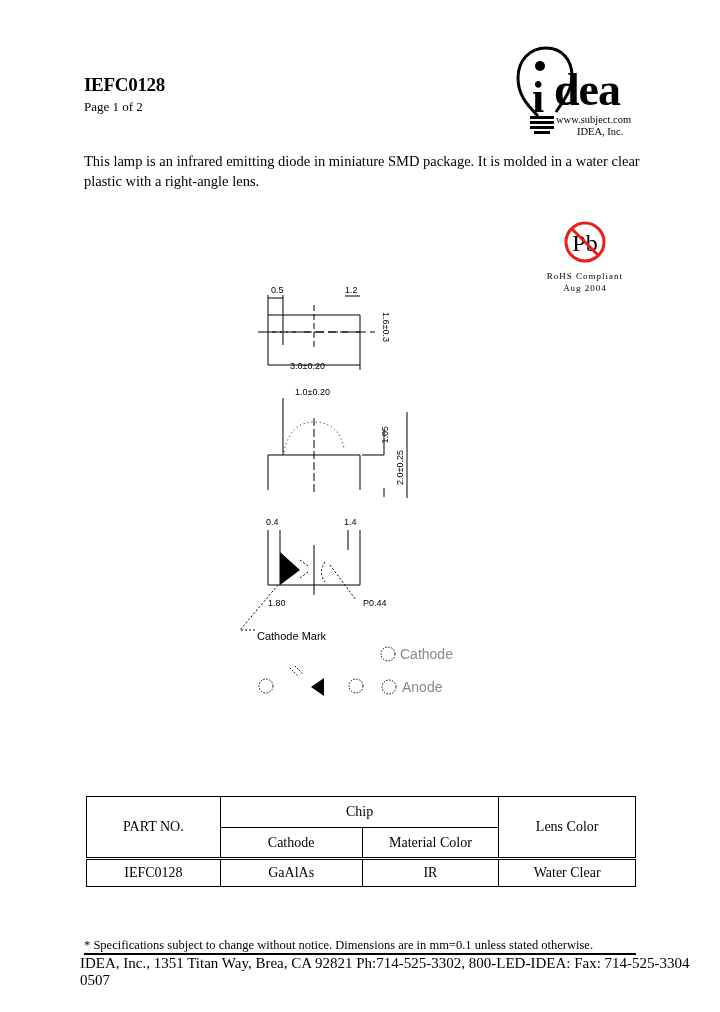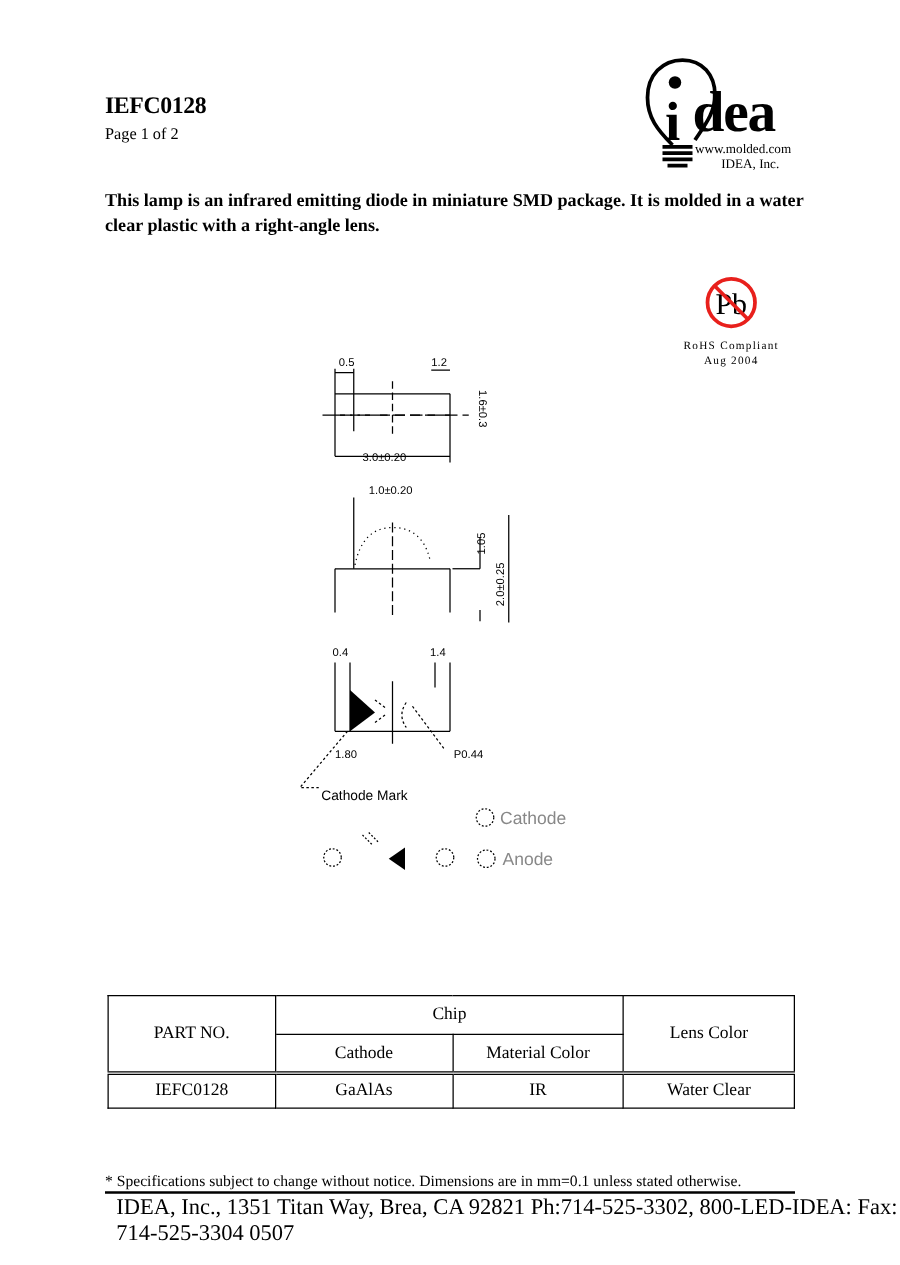--- a/index.html
+++ b/index.html
@@ -2,53 +2,53 @@
 <html><head>
 <meta charset="utf-8">
 <style>
   html, body { margin:0; padding:0; background:#fff; }
   body { width:720px; height:1012px; position:relative; overflow:hidden;
          font-family:"Liberation Serif", "DejaVu Serif", serif; color:#000; }
   .abs { position:absolute; }
   #part-title { left:84px; top:74px; font-size:19px; font-weight:bold; letter-spacing:-0.3px; }
   #page-num { left:84px; top:99px; font-size:13px; }
   #logo { left:516px; top:46px; width:125px; height:92px; }
-  #desc { left:84px; top:151px; width:560px; font-size:14.5px; line-height:20px;font-weight:bold; }
+  #desc { left:84px; top:151px; width:560px; font-size:14.5px; line-height:20px; }
   #rohs { left:530px; top:214px; width:110px; text-align:center; }
   #rohs .cap { font-size:9px; letter-spacing:1px; line-height:12px; }
   #drawings { left:220px; top:275px; width:300px; height:430px; }
   table#spec { position:absolute; left:86px; top:796px; width:550px; border-collapse:collapse;
                font-size:14px; text-align:center; }
   table#spec td { border:1px solid #000; padding:0;margin-top:38px; }
   table#spec tr.h1 td { height:30px; }
   table#spec tr.h2 td { height:29px; }
   table#spec tr.body td { height:26px; border-top:3px double #000; }
   #footnote { left:84px; top:938px; font-size:12.5px; }
   #rule { left:84px; top:953px; width:552px; height:0; border-top:2px solid #000; }
-  #address { left:93px; top:955px; font-size:18px; }
+  #address { left:80px; top:955px; font-size:15px; }
 </style>
 </head>
 <body>
 
 <div id="part-title" class="abs">IEFC0128</div>
 <div id="page-num" class="abs">Page 1 of 2</div>
 
 <div id="logo" class="abs">
   <svg width="125" height="92" viewBox="0 0 125 92">
     <path d="M22 70 C10 58 2 48 2 32 C2 14 14 2 30 2 C46 2 56 14 56 30 C56 44 48 54 40 66" fill="none" stroke="#000" stroke-width="3"></path>
     <rect x="14" y="70" width="24" height="3" fill="#000"></rect>
     <rect x="14" y="75" width="24" height="3" fill="#000"></rect>
     <rect x="14" y="80" width="24" height="3" fill="#000"></rect>
     <rect x="18" y="85" width="16" height="3" fill="#000"></rect>
     <circle cx="24" cy="20" r="5" fill="#000"></circle>
     <text x="16" y="66" font-family="Liberation Serif, serif" font-weight="bold" font-size="44" fill="#000">i</text>
     <text x="40" y="66" font-family="Liberation Serif, serif" font-weight="bold" font-size="44" fill="#000"></text>
   </svg>
   <div class="abs" style="left:38px;top:22px;font-size:46px;font-weight:bold;line-height:44px;letter-spacing:-1px;">dea</div>
-  <div class="abs" style="left:40px;top:68px;font-size:10.5px;">www.molded.com</div>
+  <div class="abs" style="left:40px;top:68px;font-size:10.5px;">www.subject.com</div>
   <div class="abs" style="left:61px;top:80px;font-size:10.5px;">IDEA, Inc.</div>
 </div>
 
 <div id="desc" class="abs">This lamp is an infrared emitting diode in miniature SMD package. It is molded in a water clear plastic with a right-angle lens.</div>
 
 <div id="rohs" class="abs">
   <svg width="44" height="44" viewBox="0 0 44 44" style="display:block;margin:6px auto 6px;">
     <circle cx="22" cy="22" r="19" fill="none" stroke="#e8201c" stroke-width="3"></circle>
     <text x="22" y="31" text-anchor="middle" font-family="Liberation Serif, serif" font-size="24" fill="#000">Pb</text>
     <line x1="9" y1="9" x2="35" y2="35" stroke="#e8201c" stroke-width="3"></line>

